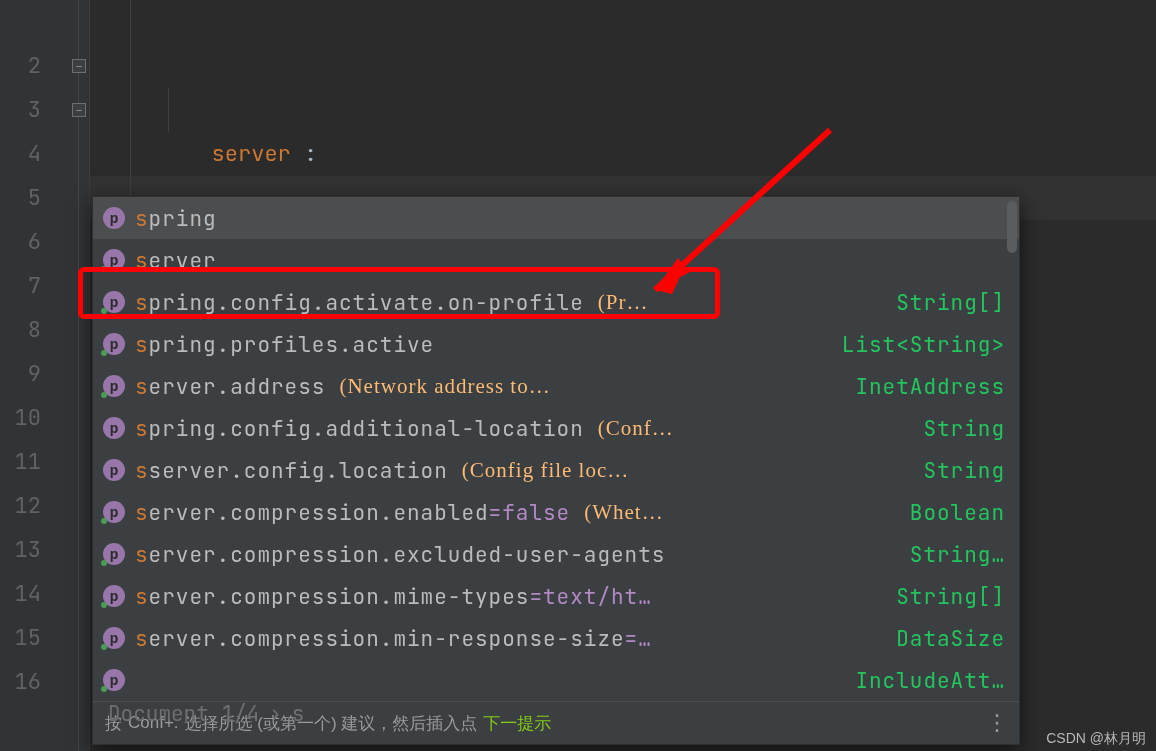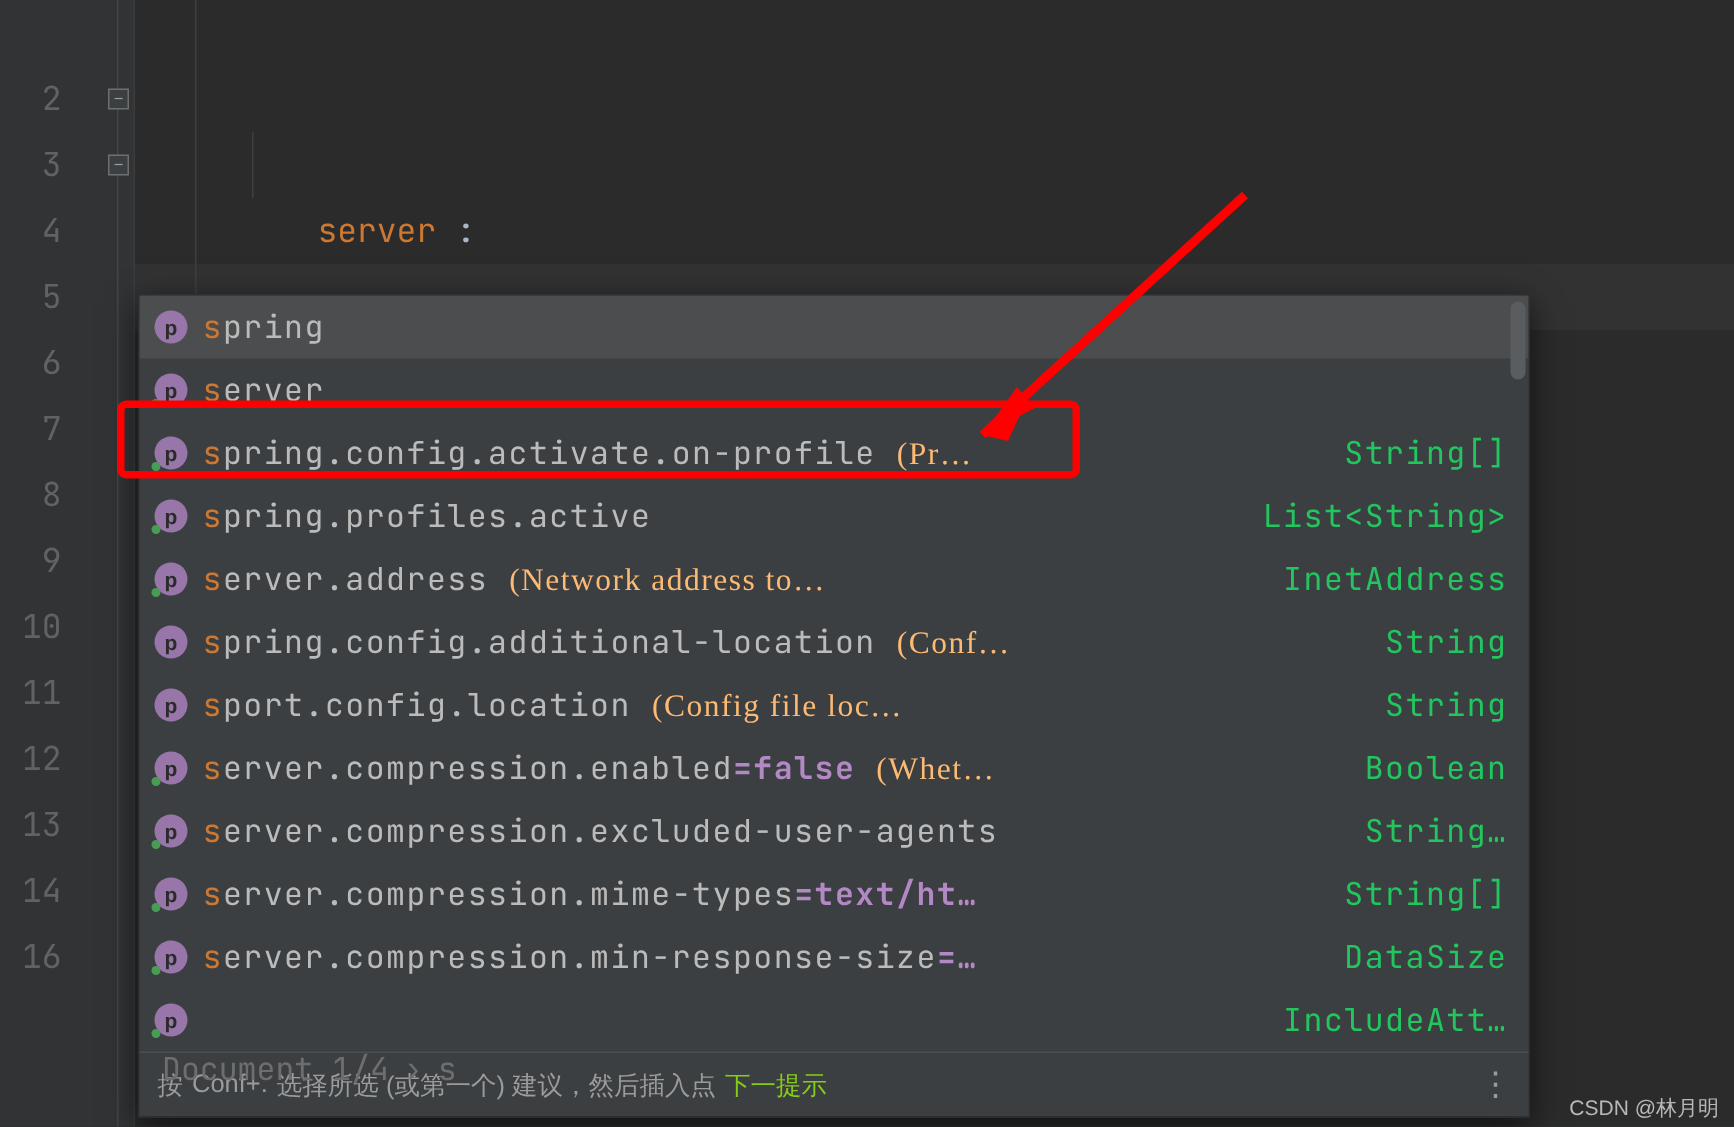--- a/index.html
+++ b/index.html
@@ -117,21 +117,21 @@
     flex:0 20 auto;
   }
   .popup .item .pushright { flex:1; }
   .popup .item .type {
     color:#22c55e;
     font-family: "JetBrains Mono", Consolas, monospace;
     letter-spacing:1px;
     white-space:nowrap;
   }
   .popup .item .match { color:#cc7832; } 
-  .popup .item .default-val { color:#b389c5;font-weight:bold; }
+  .popup .item .default-val { color:#b389c5; }
   .p-icon {
     width:22px; height:22px; border-radius:50%;
     background:#9876aa;
     color:#2b2b2b;
     font: 700 14px/22px sans-serif;
     text-align:center;
     flex:0 0 auto;
     position:relative;
   }
   .p-icon.dot::after{
@@ -202,20 +202,21 @@
     <div class="ln"><span>5</span></div>
     <div class="ln"><span>6</span></div>
     <div class="ln"><span>7</span></div>
     <div class="ln"><span>8</span></div>
     <div class="ln"><span>9</span></div>
     <div class="ln"><span>10</span></div>
     <div class="ln"><span>11</span></div>
     <div class="ln"><span>12</span></div>
     <div class="ln"><span>13</span></div>
     <div class="ln"><span>14</span></div>
+    <div class="ln"><span>15</span></div>
     <div class="ln"><span>16</span></div>
   </div>
 
   <div class="code-area">
     <div class="current-line-bg"></div>
 
     <div class="code-line">
       <span class="indent-guide" style="left:40px"></span>
     </div>
     <div class="code-line">
@@ -283,21 +284,21 @@
           </div>
           <div class="item">
             <span class="p-icon">p</span>
             <span class="label"><span class="match">s</span><span>pring.config.additional-location</span></span>
             <span class="hint"> (Conf…</span>
             <span class="pushright"></span>
             <span class="type">String</span>
           </div>
           <div class="item">
             <span class="p-icon">p</span>
-            <span class="label"><span class="match">s</span><span>port.config.location</span></span>
+            <span class="label"><span class="match">s</span><span>server.config.location</span></span>
             <span class="hint"> (Config file loc…</span>
             <span class="pushright"></span>
             <span class="type">String</span>
           </div>
           <div class="item">
             <span class="p-icon dot">p</span>
             <span class="label"><span class="match">s</span><span>erver.compression.enabled</span><span class="default-val">=false</span></span>
             <span class="hint"> (Whet…</span>
             <span class="pushright"></span>
             <span class="type">Boolean</span>

